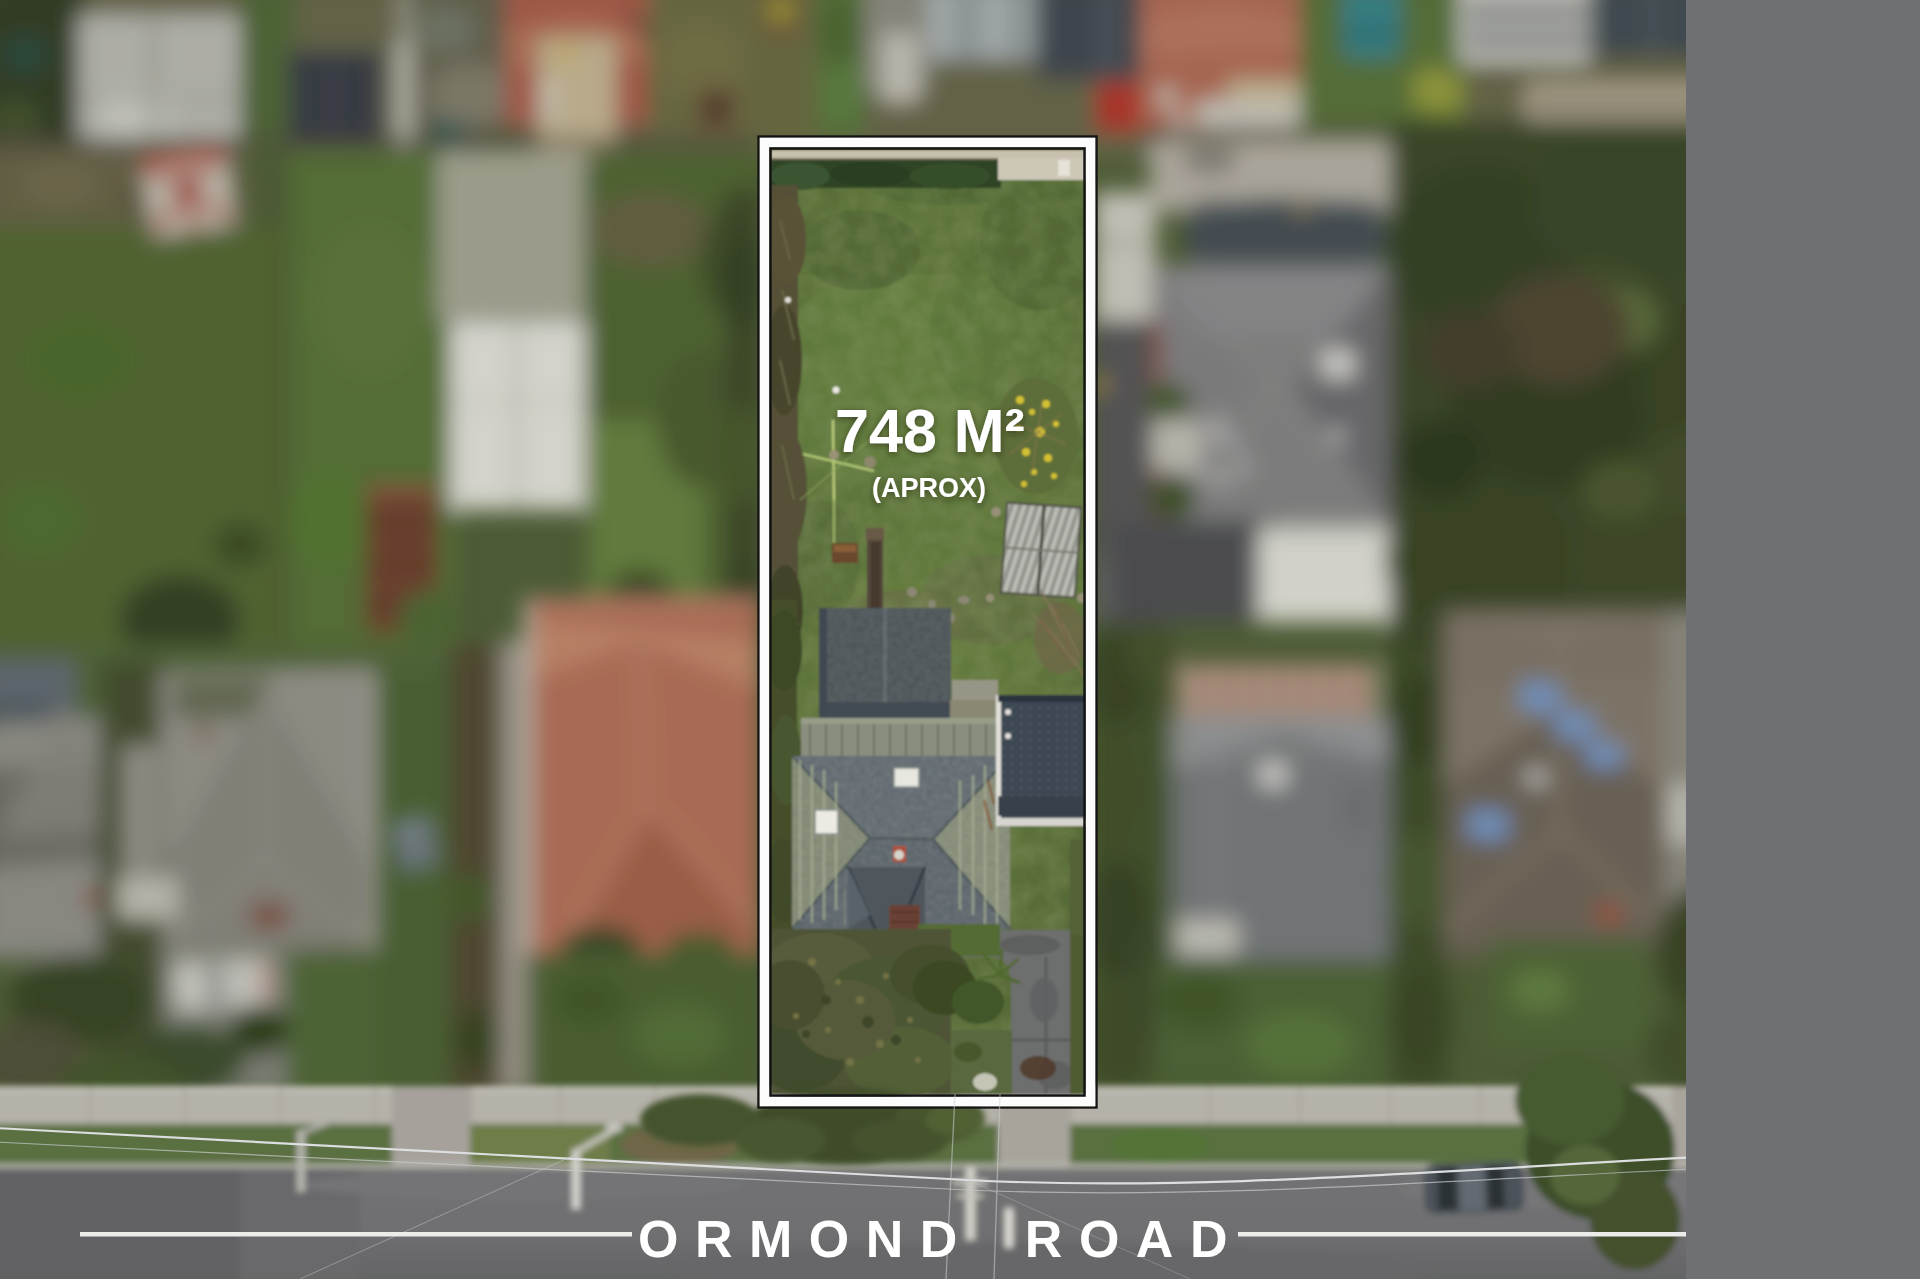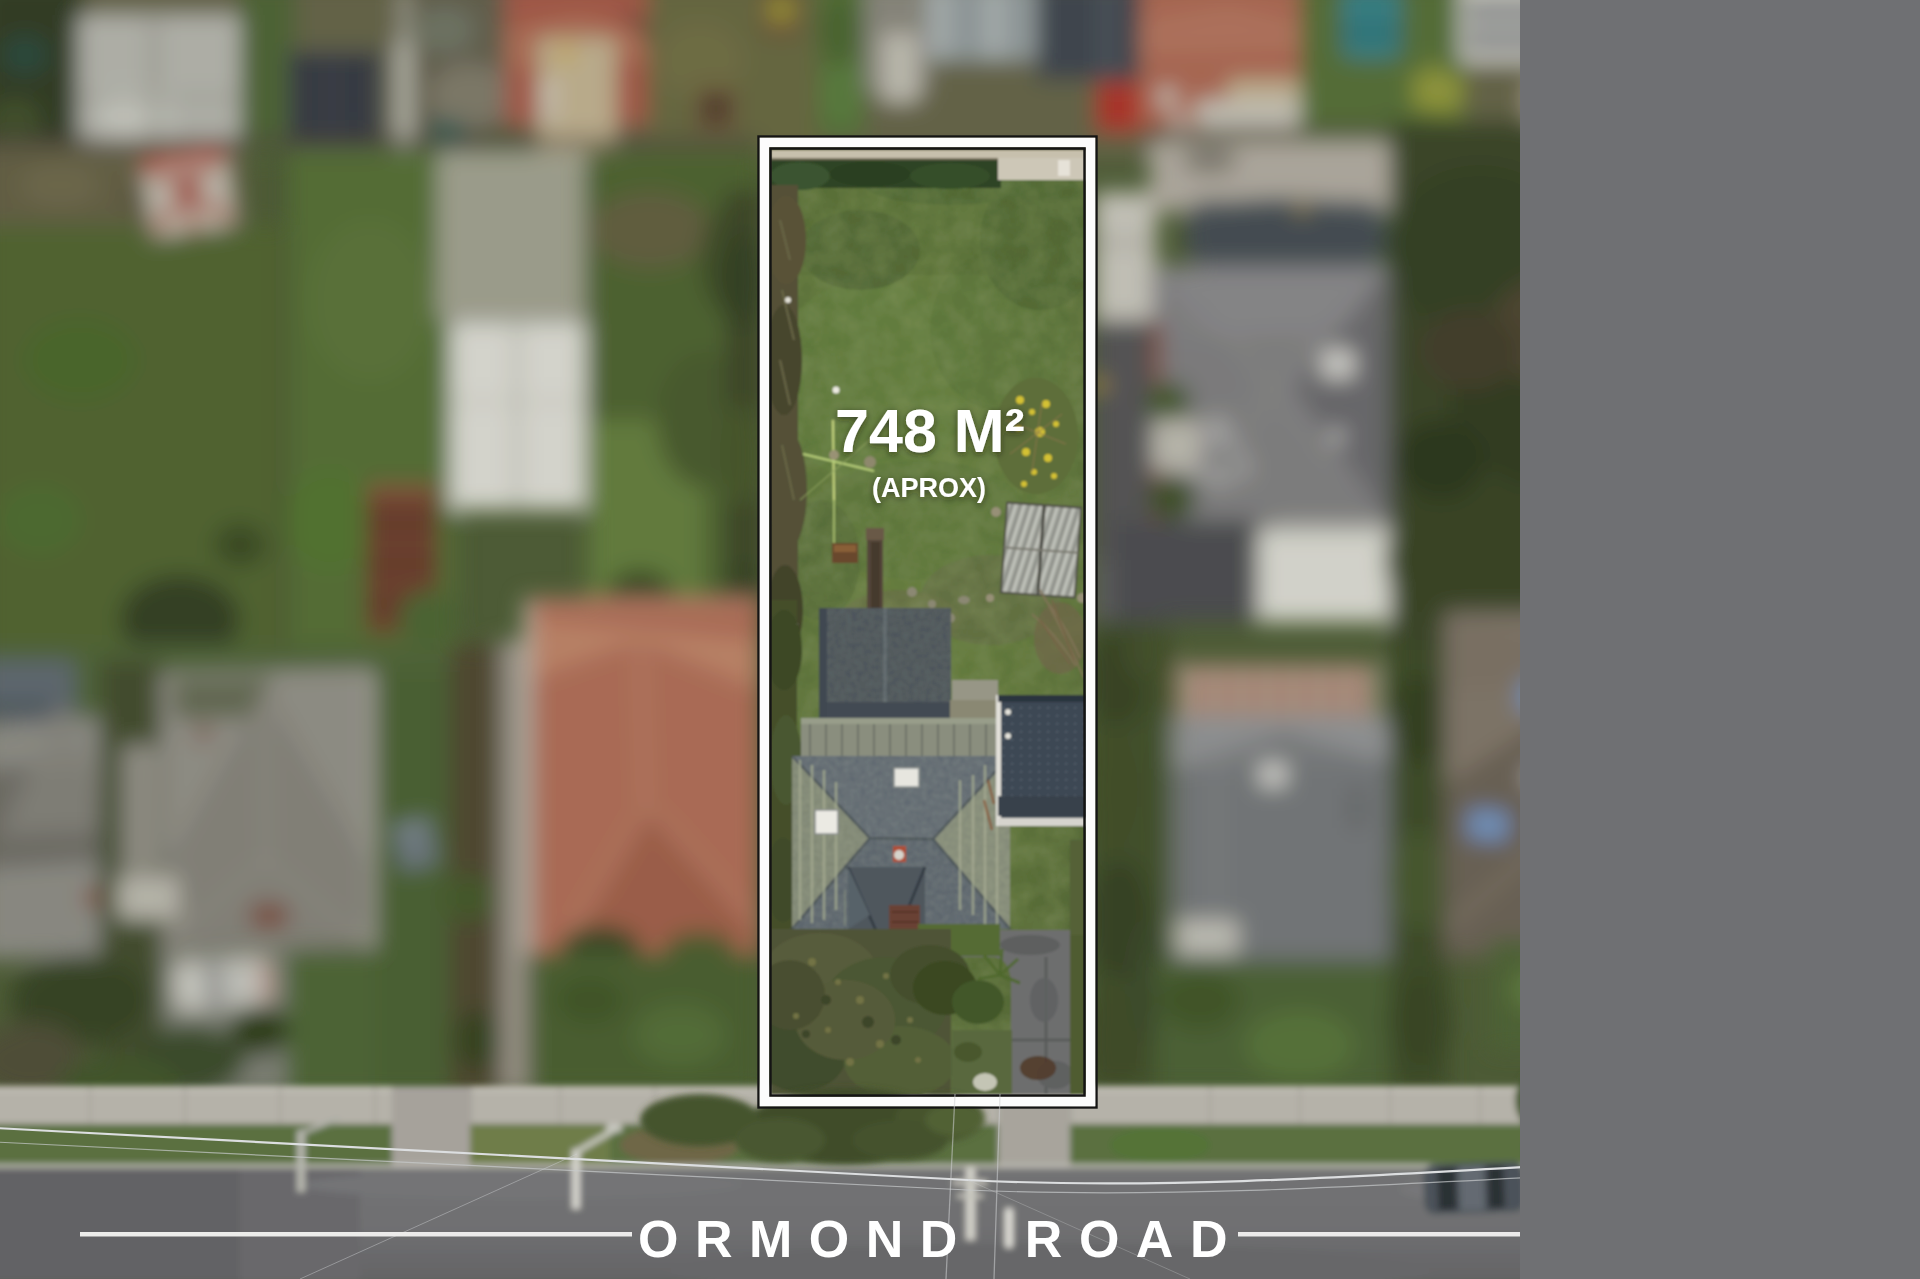--- a/index.html
+++ b/index.html
@@ -1,16 +1,16 @@
 <!DOCTYPE html>
 <html><head>
 <meta charset="utf-8">
 <style>
 html,body{margin:0;padding:0;background:#6f7073;}
-.stage{position:relative;width:1520px;height:1279px;overflow:hidden;font-family:"Liberation Sans",sans-serif;}
+.stage{position:relative;width:1686px;height:1279px;overflow:hidden;font-family:"Liberation Sans",sans-serif;}
 svg{display:block;}
 </style>
 </head>
 <body>
 <div class="stage">
 <svg width="1920" height="1279" viewBox="0 0 1920 1279">
 <defs>
 <filter id="b8" x="-8%" y="-8%" width="116%" height="116%">
           <feGaussianBlur stdDeviation="11"></feGaussianBlur>
         </filter>

